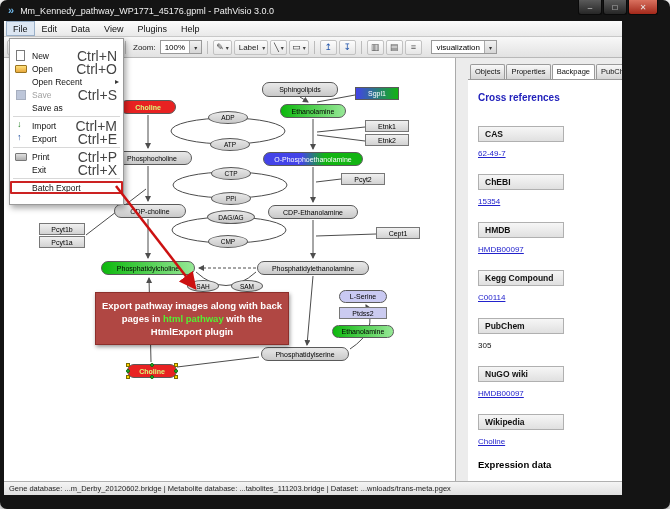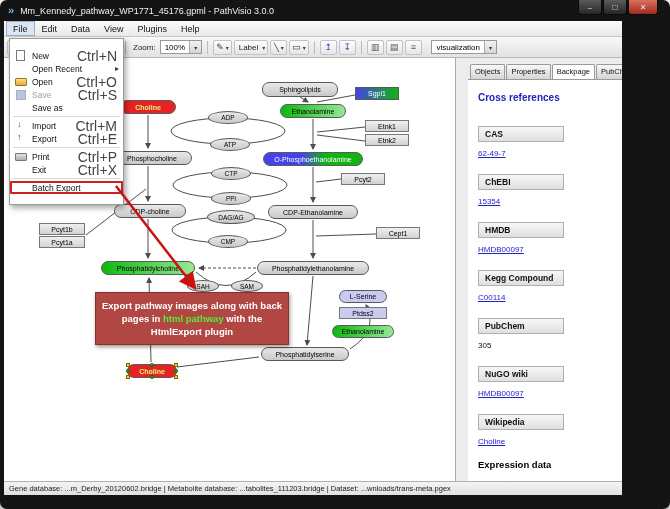--- a/index.html
+++ b/index.html
@@ -314,32 +314,32 @@
   </div>
 
   <div class="file-menu" id="file-menu">
       <div class="mitem">
         <span class="micon">
           <span class="ic ic-new"></span>
         </span>
         <span class="mlabel">New</span>
         <span class="mshort">Ctrl+N</span>
       </div>
-      <div class="mitem has-sub">
-        <span class="micon">
-          <span class="ic ic-blank"></span>
-        </span>
-        <span class="mlabel">Open Recent</span>
-      </div>
       <div class="mitem">
         <span class="micon">
           <span class="ic ic-open"></span>
         </span>
         <span class="mlabel">Open</span>
         <span class="mshort">Ctrl+O</span>
+      </div>
+      <div class="mitem has-sub">
+        <span class="micon">
+          <span class="ic ic-blank"></span>
+        </span>
+        <span class="mlabel">Open Recent</span>
       </div>
       <div class="mitem disabled">
         <span class="micon">
           <span class="ic ic-save"></span>
         </span>
         <span class="mlabel">Save</span>
         <span class="mshort">Ctrl+S</span>
       </div>
       <div class="mitem">
         <span class="micon">

